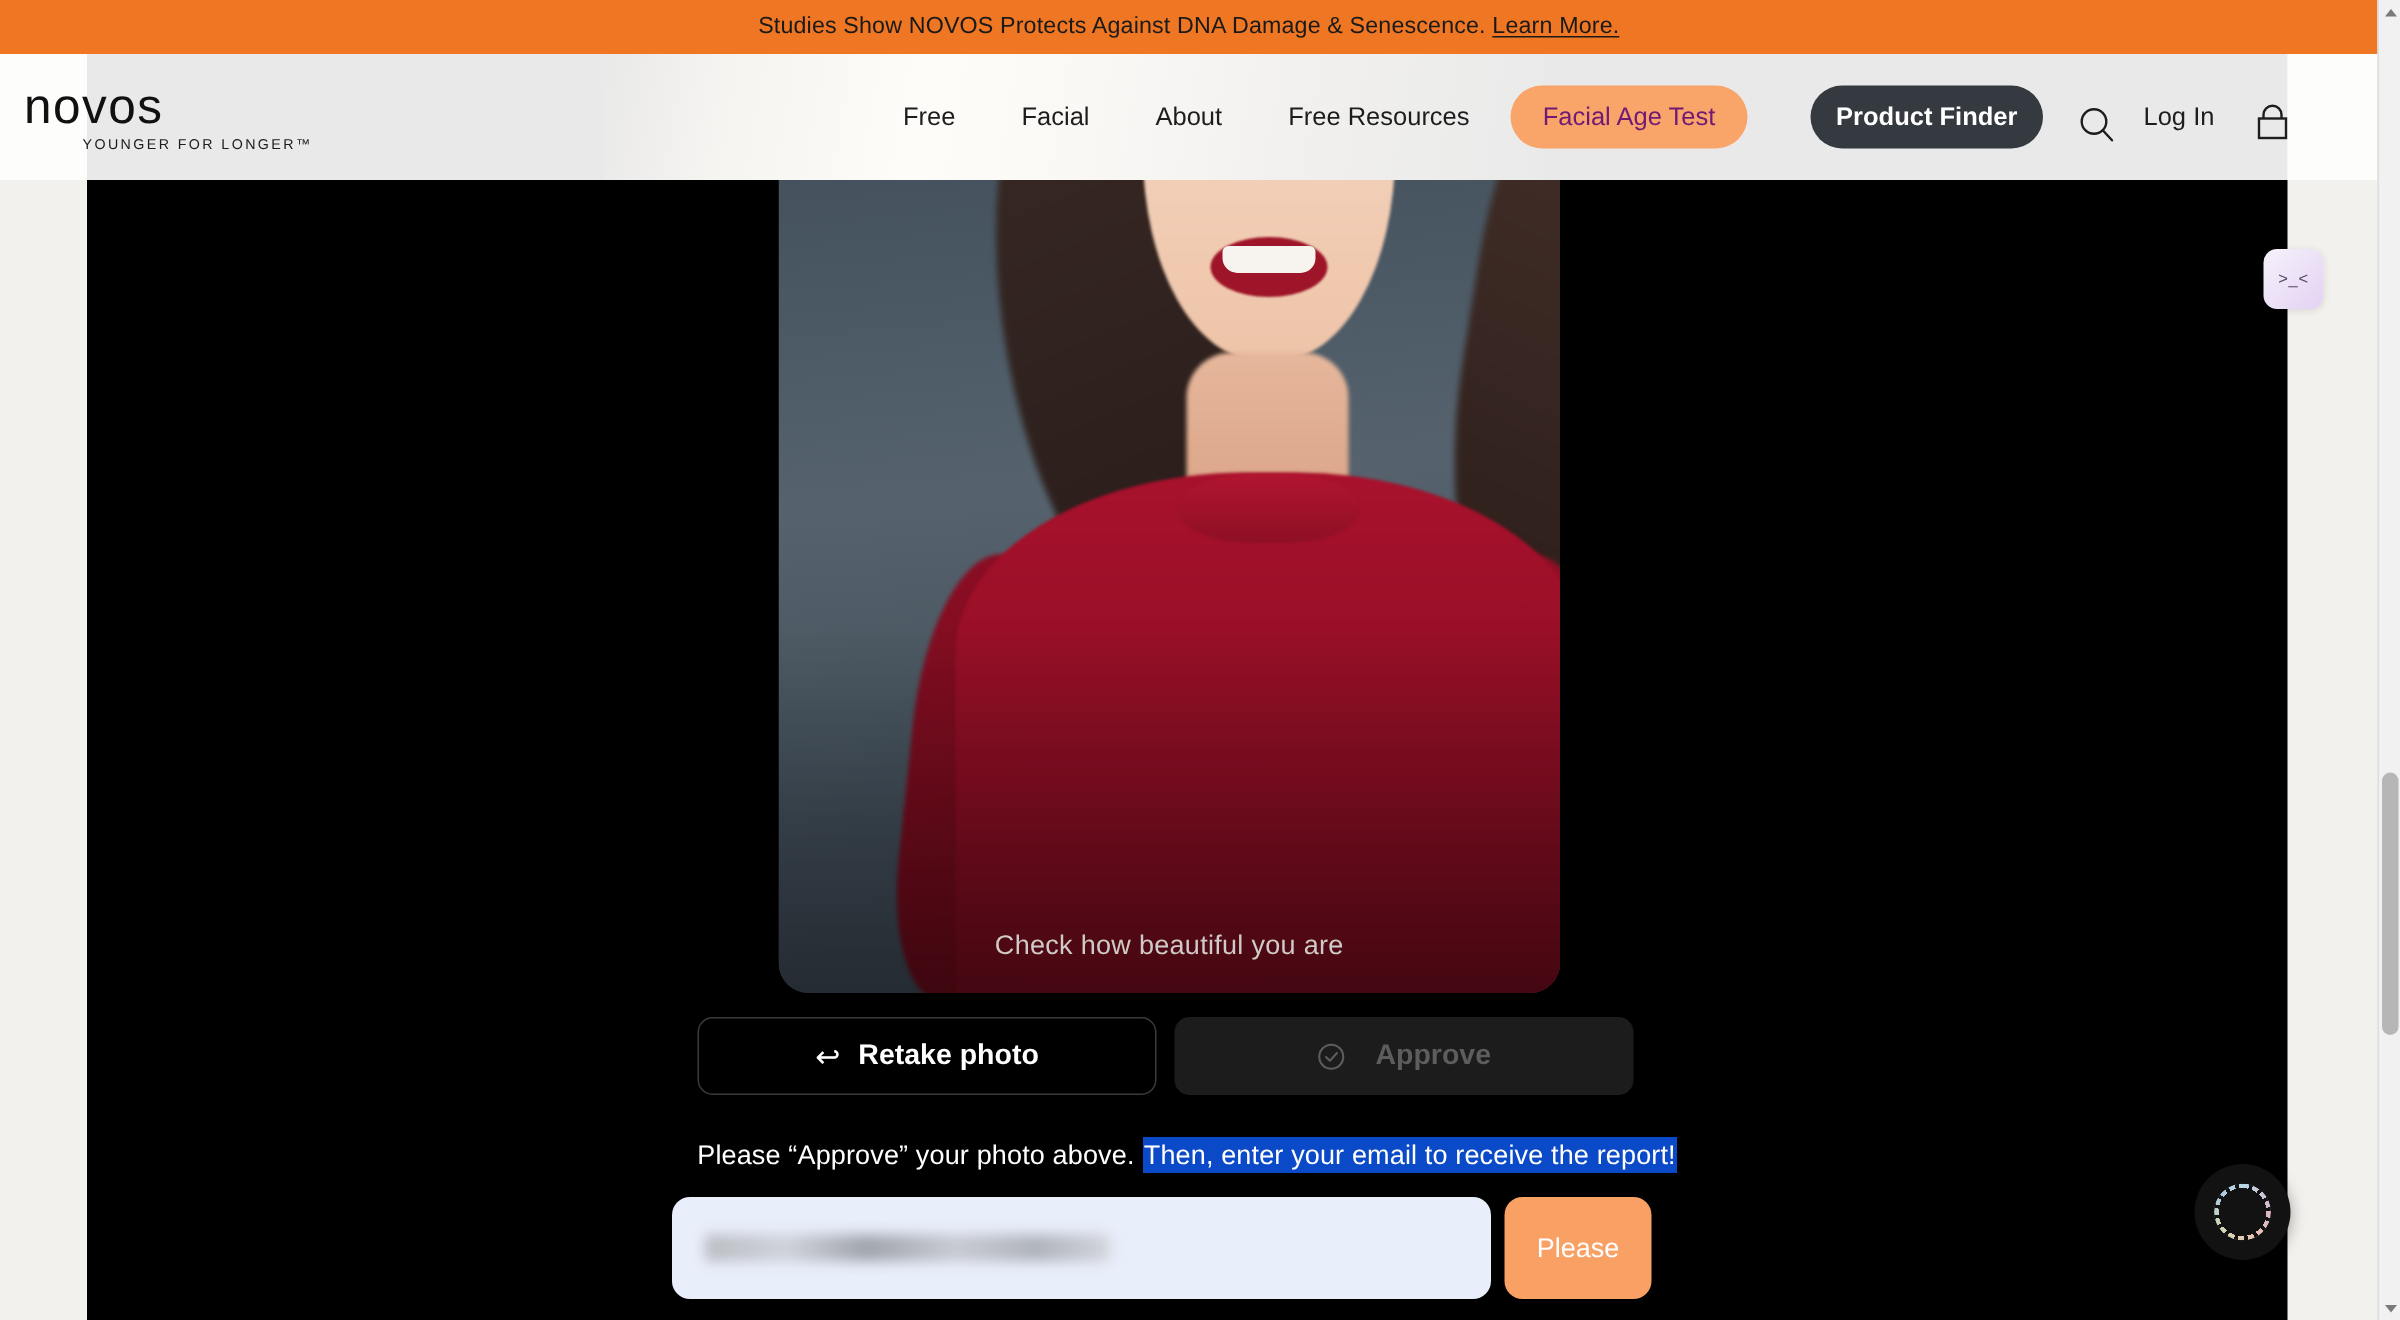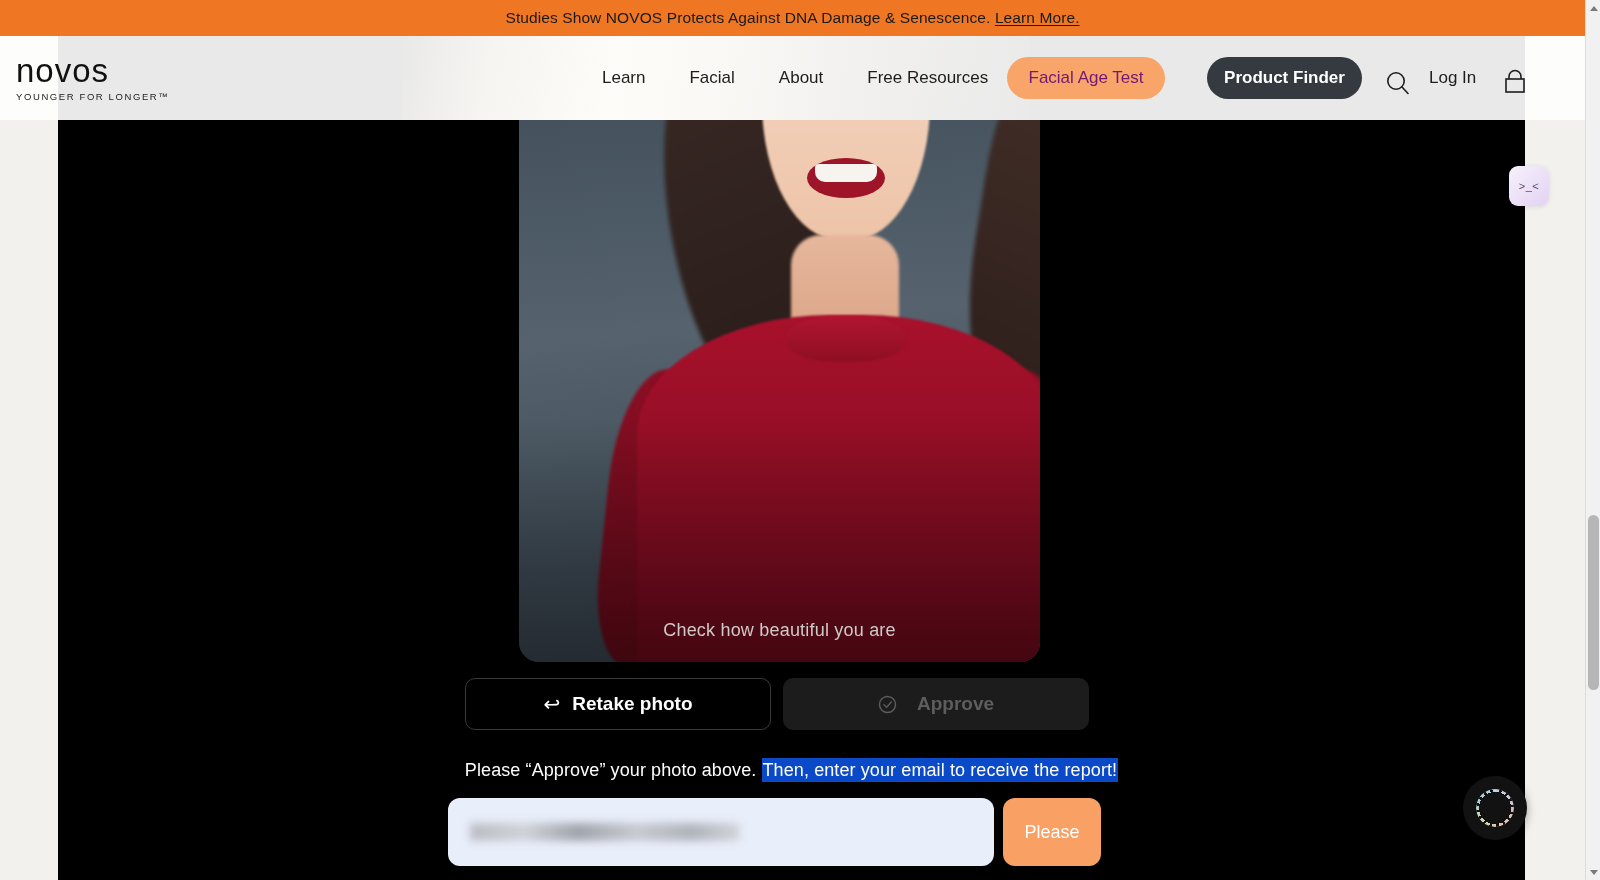--- a/index.html
+++ b/index.html
@@ -39,21 +39,21 @@
   .header-bg-photo { position:absolute; left:402px; top:0; width:627px; height:84px;
     background:linear-gradient(100deg,#e9e9e8 0%, #f7f5f2 14%, #fffdfa 34%, #fbf9f6 52%, #f2f1ef 72%, #eaeaea 100%);
     opacity:.95; }
   .header-bg-right { position:absolute; left:1525px; top:0; width:60px; height:84px; background:#fdfdfb; }
   .header-inner { position:absolute; left:0; top:0; width:1585px; height:84px;
     display:flex; align-items:center; }
 
   .logo { position:absolute; left:16px; top:18px; width:200px; }
   .logo-word { font-size:33px; font-weight:400; letter-spacing:1px; color:#111;
     line-height:34px; font-family:"Liberation Sans", sans-serif; }
-  .logo-tag { font-size:9.5px; letter-spacing:1.6px; color:#1c1c1c; margin-top:3px; }
+  .logo-tag { font-size:9.5px; letter-spacing:1.6px; color:#1c1c1c; margin-top:3px;margin-left:39px; }
 
   .nav { position:absolute; left:580px; top:0; height:84px;
     display:flex; align-items:center; gap:0; }
   .nav-item { font-size:17px; color:#1d1d1d; padding:0 22px; white-space:nowrap; cursor:pointer; }
 
   .btn-pill { display:flex; align-items:center; justify-content:center;
     height:42px; border-radius:22px; font-size:17px; white-space:nowrap; cursor:pointer; }
   .btn-facial { position:absolute; left:1007px; top:21px; width:158px;
     background:#f9a469; color:#701a75; }
   .btn-product { position:absolute; left:1207px; top:21px; width:155px;
@@ -167,21 +167,21 @@
     <div class="header-bg-photo"></div>
     <div class="header-bg-right"></div>
 
     <div class="header-inner">
       <div class="logo">
         <div class="logo-word">novos</div>
         <div class="logo-tag">YOUNGER FOR LONGER™</div>
       </div>
 
       <div class="nav">
-        <div class="nav-item">Learn</div>
+        <div class="nav-item">Free</div>
         <div class="nav-item">Facial</div>
         <div class="nav-item">About</div>
         <div class="nav-item">Free Resources</div>
       </div>
 
       <div class="btn-pill btn-facial">Facial Age Test</div>
       <div class="btn-pill btn-product">Product Finder</div>
 
       <div class="search-ico">
         <svg width="32" height="32" viewBox="0 0 32 32" fill="none">

